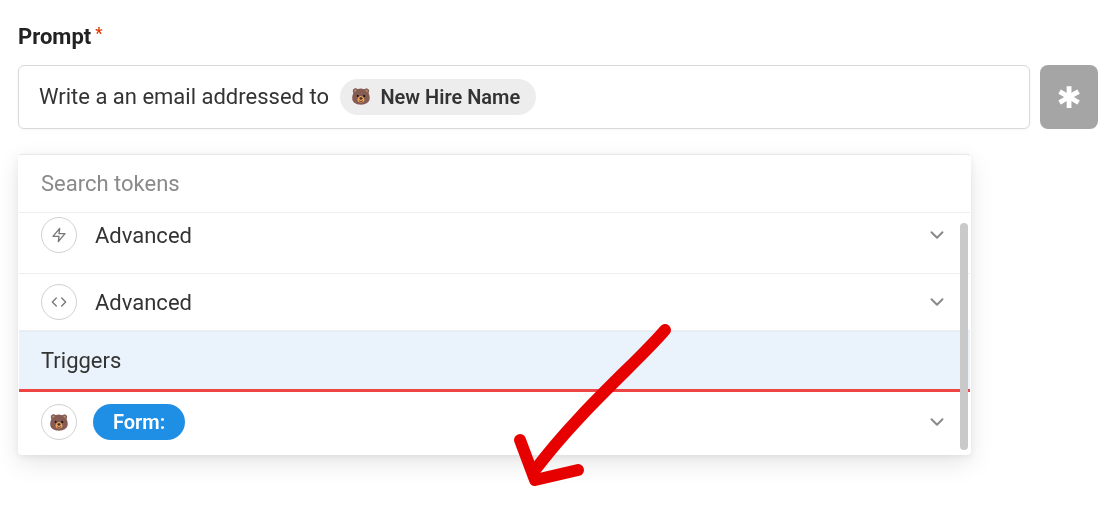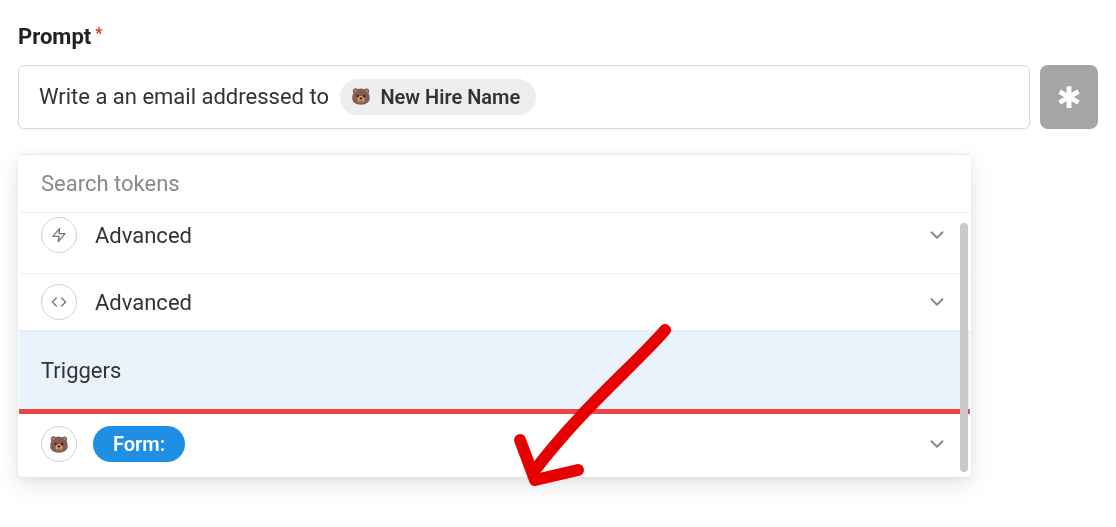--- a/index.html
+++ b/index.html
@@ -121,22 +121,22 @@
     border: 1.5px solid #d0d0d0;
     display: inline-flex;
     align-items: center; justify-content: center;
     color: #777;
     font-size: 16px;
     flex: none;
   }
   .section-header {
     background: #eaf3fb;
     border-top: 1px solid #e3ecf4;
-    border-bottom: 5px solid #ef4444;
-    padding: 26px 22px;
+    border-bottom: 3px solid #ef4444;
+    padding: 16px 22px;
     font-size: 22px;
     color: #333;
   }
   .trigger-row {
     display: flex;
     align-items: center;
     gap: 16px;
     padding: 12px 22px 14px;
     font-size: 22px;
     color: #333;

